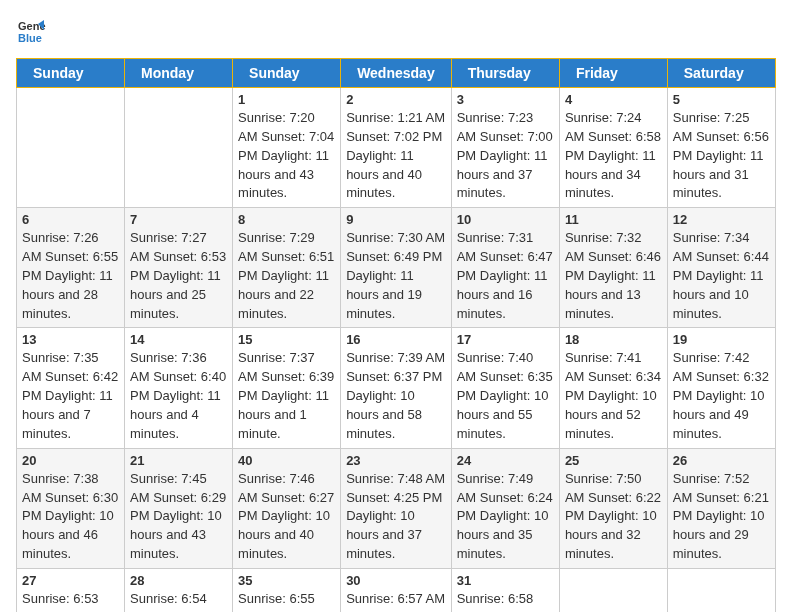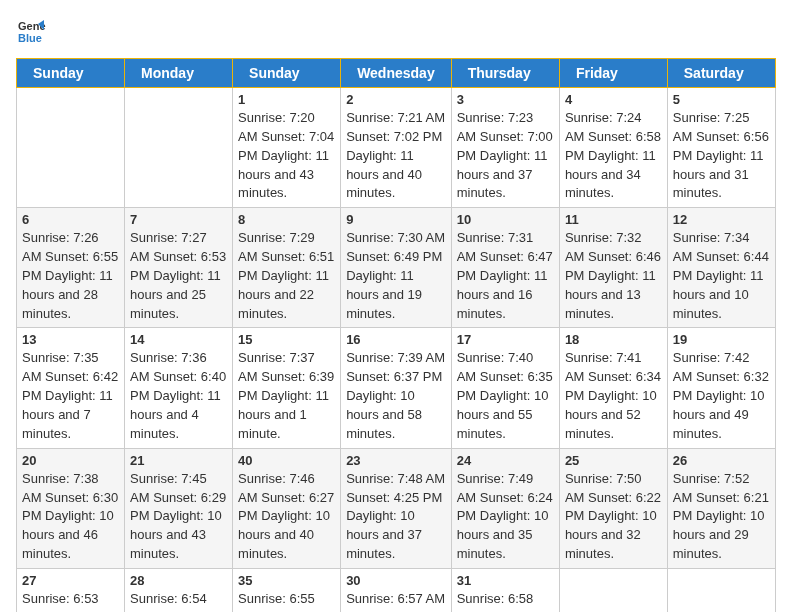--- a/index.html
+++ b/index.html
@@ -115,21 +115,21 @@
         <td class="empty"></td>
         <td class="empty"></td>
         <td>
           <span class="day-num">1</span>
           <div class="day-info">Sunrise: 7:20 AM
 Sunset: 7:04 PM
 Daylight: 11 hours and 43 minutes.</div>
         </td>
         <td>
           <span class="day-num">2</span>
-          <div class="day-info">Sunrise: 7:21 AM
+          <div class="day-info">Sunrise: 1:21 AM
 Sunset: 7:02 PM
 Daylight: 11 hours and 40 minutes.</div>
         </td>
         <td>
           <span class="day-num">3</span>
           <div class="day-info">Sunrise: 7:23 AM
 Sunset: 7:00 PM
 Daylight: 11 hours and 37 minutes.</div>
         </td>
         <td>

